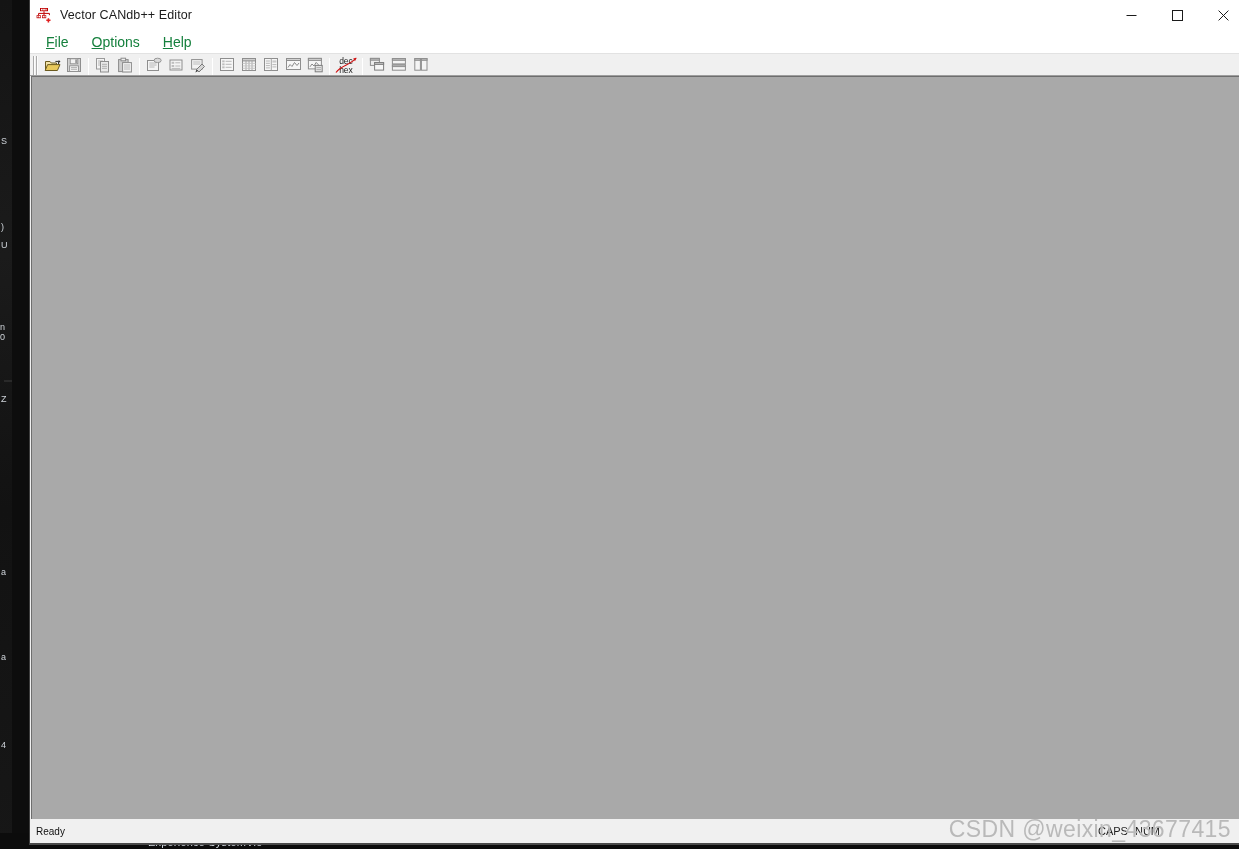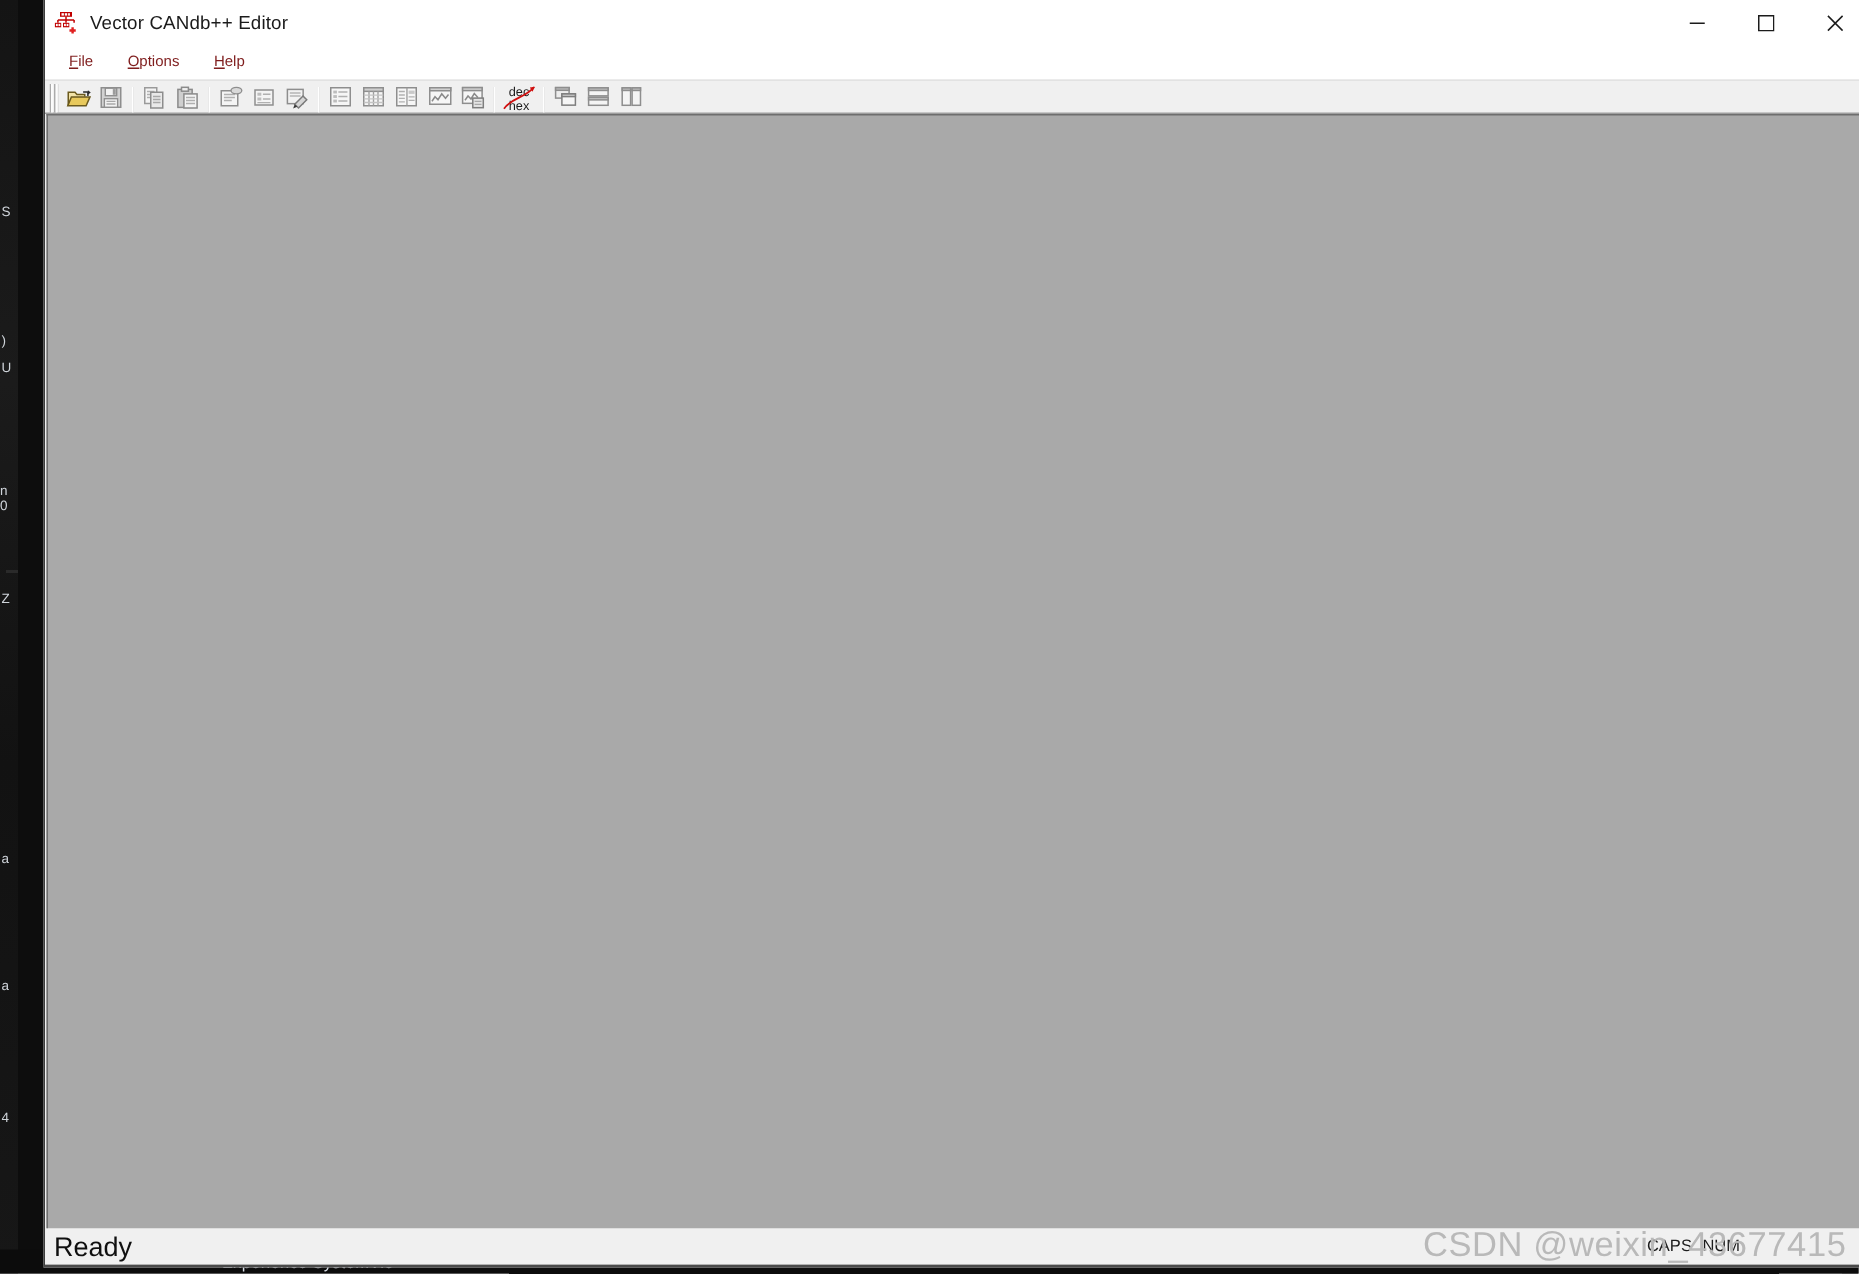--- a/index.html
+++ b/index.html
@@ -105,22 +105,22 @@
 
   
   #menu-bar {
     height: 23px;
     background: #ffffff;
     display: flex; align-items: center;
     padding-left: 10px;
     flex: 0 0 auto;
   }
   .menu-item {
-    font-size: 10px;
-    color: #7f1d1d;
+    font-size: 14px;
+    color: #15803d;
     padding: 2px 9px 2px 6px;
     margin-right: 8px;
     white-space: nowrap;
     cursor: default;
   }
   .menu-item u { text-decoration: underline; }
 
   
   #toolbar {
     height: 23px;
@@ -170,21 +170,21 @@
   
   #status-bar {
     height: 24px;
     background: #f0f0f0;
     display: flex; align-items: center;
     flex: 0 0 auto;
     position: relative;
     padding-left: 6px;
   }
   #status-text {
-    font-size: 18px;
+    font-size: 10px;
     color: #101010;
     white-space: nowrap;
   }
   .status-indicators {
     position: absolute;
     right: 86px; top: 0; height: 24px;
     display: flex; align-items: center; gap: 7px;
   }
   .status-ind {
     font-size: 11px;

